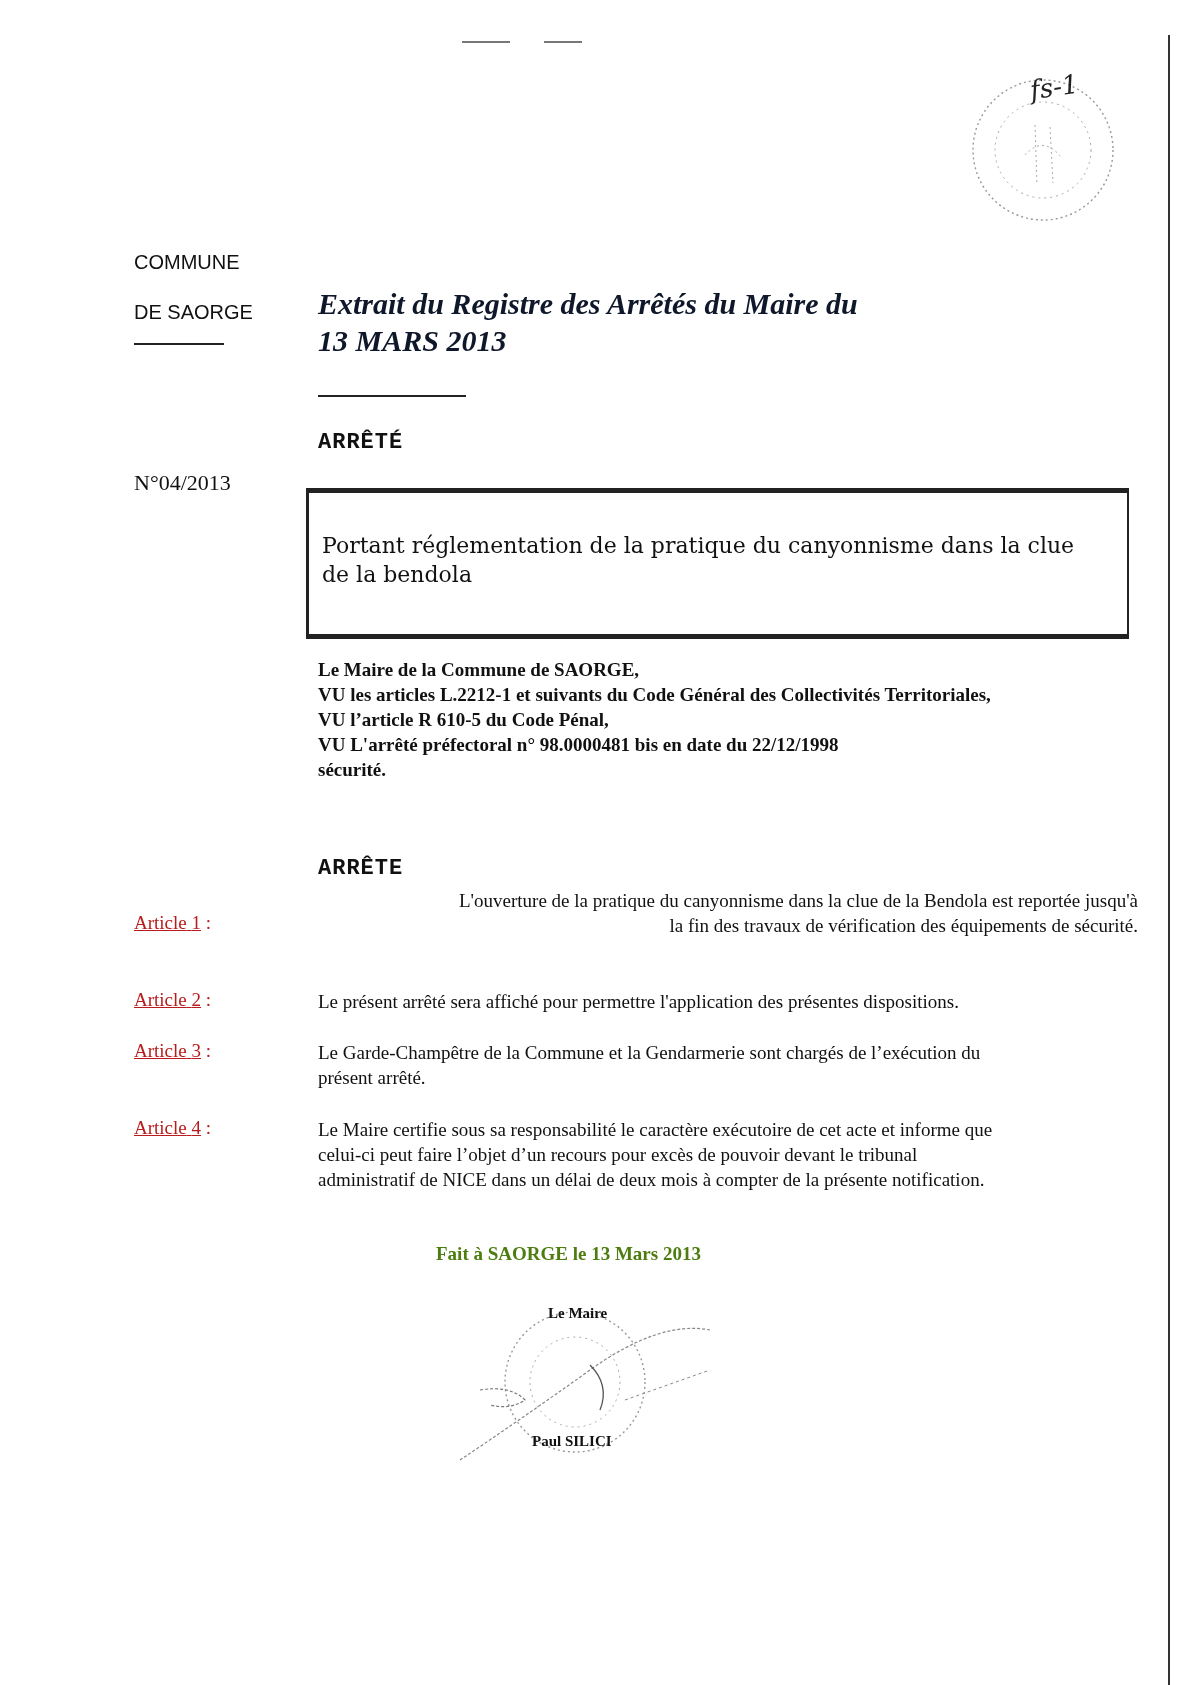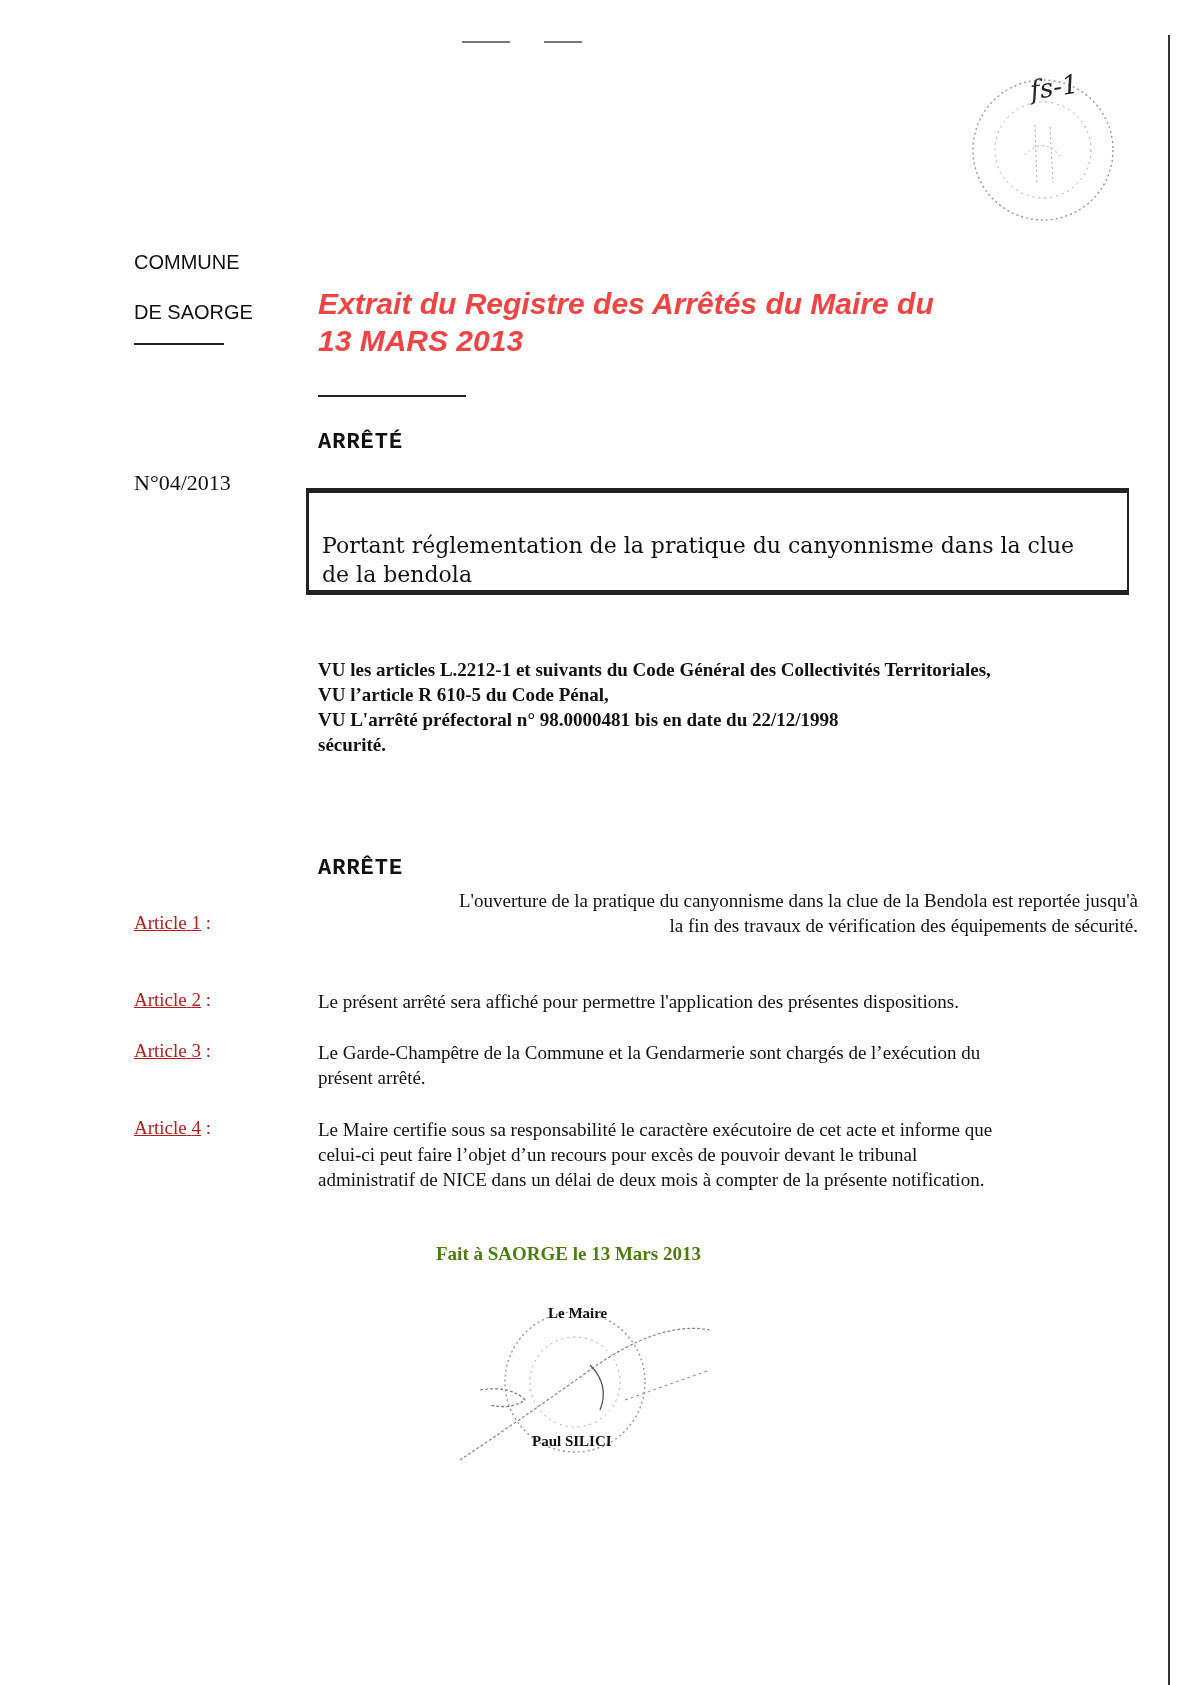--- a/index.html
+++ b/index.html
@@ -7,26 +7,26 @@
     width: 1191px; height: 1685px; background: #ffffff; position: relative; overflow: hidden;
     color: #111; font-family: "Liberation Serif", serif;
   }
   .abs { position: absolute; }
   .scan-dash { position: absolute; height: 2px; background: #777; }
   .right-edge-line { position: absolute; left: 1168px; top: 35px; width: 2px; height: 1650px; background: #333; }
 
   .side-label { font-family: "Liberation Sans", sans-serif; font-size: 20px; color: #111; margin-top: 7px; }
   .side-rule { position: absolute; height: 2px; background: #222; }
 
-  .title { font-family: Liberation Sans, sans-serif; font-style: italic; font-weight: bold; font-size: 30px; line-height: 37px; color: #ef4444; }
+  .title { font-family: Liberation Serif, serif; font-style: italic; font-weight: bold; font-size: 30px; line-height: 37px; color: #0f172a; }
   .ref-number { font-family: "Liberation Serif", serif; font-size: 22px; color: #111; }
   .arrete-heading { font-family: "Liberation Mono", monospace; font-weight: bold; font-size: 22px; letter-spacing: 1px; color: #111; }
 
   .subject-box {
-    position: absolute; left: 306px; top: 488px; width: 823px; height: 107px;
+    position: absolute; left: 306px; top: 488px; width: 823px; height: 151px;
     border-top: 5px solid #222; border-bottom: 5px solid #222; border-left: 3px solid #222; border-right: 2px solid #222;
     box-sizing: border-box;
   }
   .subject-text { position: absolute; left: 13px; top: 38px; width: 800px; font-family: "DejaVu Serif", serif; font-size: 22px; line-height: 29px; color: #111; }
 
   .preamble { font-family: "Liberation Serif", serif; font-weight: bold; font-size: 19px; line-height: 25px; color: #111; }
   .preamble div { white-space: nowrap; }
 
   .article-label { font-family: "Liberation Serif", serif; font-size: 19px; color: #b91c1c; }
   .article-label u { text-decoration: underline; }
@@ -65,20 +65,21 @@
 <div class="abs arrete-heading" style="left:318px; top:430px;">ARRÊTÉ</div>
 
 <div class="subject-box">
   <div class="subject-text">
     <div>Portant réglementation de la pratique du canyonnisme dans la clue</div>
     <div>de la bendola</div>
   </div>
 </div>
 
 <div class="abs preamble" style="left:318px; top:657px;">
+  <div>Le Maire de la Commune de SAORGE,</div>
   <div>VU les articles L.2212-1 et suivants du Code Général des Collectivités Territoriales,</div>
   <div>VU l’article R 610-5 du Code Pénal,</div>
   <div>VU L'arrêté préfectoral n° 98.0000481 bis en date du 22/12/1998</div>
   <div>sécurité.</div>
 </div>
 
 <div class="abs arrete-heading" style="left:318px; top:856px;">ARRÊTE</div>
 
 <div class="abs" style="left:134px; top:912px;">
   <span class="article-label"><u><span>Article</span> <span>1</span></u><span> :</span></span>

